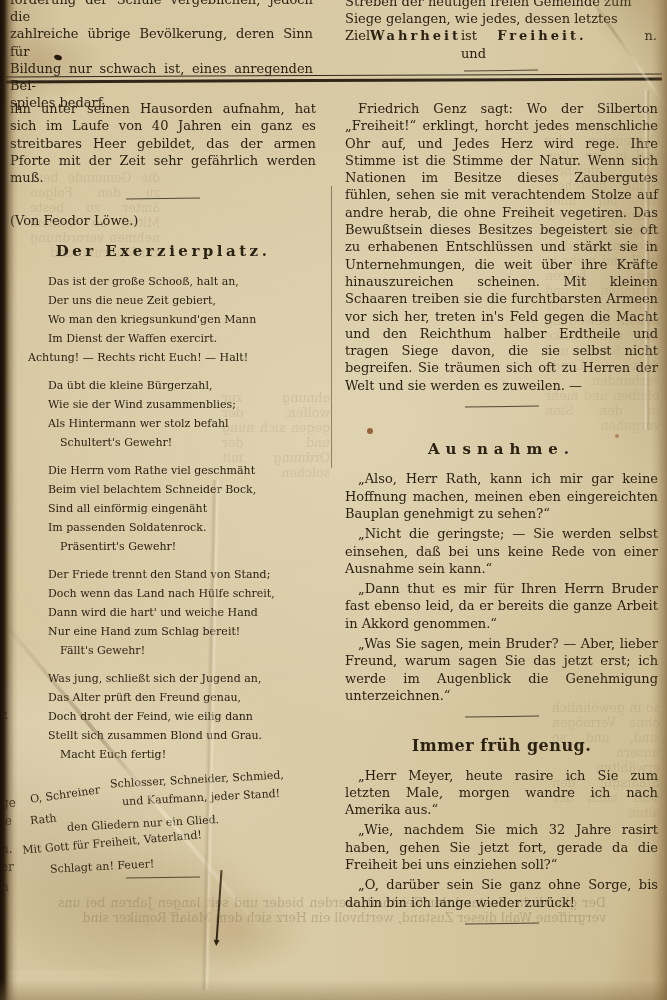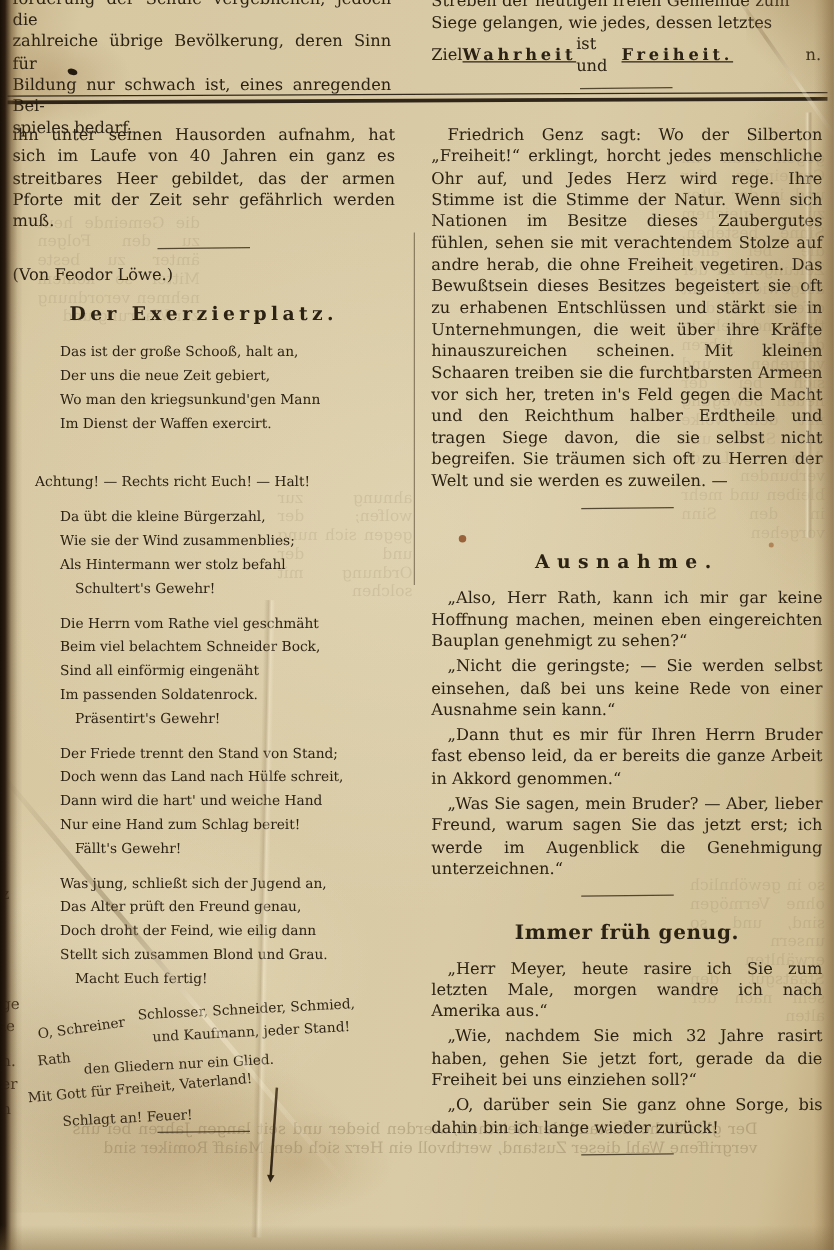--- a/index.html
+++ b/index.html
@@ -55,38 +55,38 @@
   .mfrag{position:absolute;left:1px;font-size:12px;color:#3a2c1a;}
   .m0{top:690px}.m1{top:708px}.m2{top:796px}.m3{top:814px}.m4{top:842px}.m5{top:860px}.m6{top:880px}
   
   .head-rule{position:absolute;left:6px;top:75px;width:656px;height:3px;
     border-top:1.5px solid rgba(33,24,13,.9);border-bottom:3px solid rgba(33,24,13,.92);transform:rotate(-0.25deg);}
   .col-rule{position:absolute;left:331px;top:186px;width:1px;height:282px;background:rgba(60,45,25,.5);}
   .sep{width:74px;margin:12px auto 10px auto;border-top:1.4px solid rgba(45,34,18,.78);transform:rotate(-0.6deg);}
   
   .top-left{position:absolute;left:10px;top:-9px;width:303px;font-size:13px;line-height:17.2px;text-align:justify;}
   .top-right{position:absolute;left:345px;top:-7px;width:312px;font-size:13px;line-height:17.2px;text-align:justify;}
-  .emph-line{display:flex;align-items:center;text-align:left;}
-  .sperr{letter-spacing:3px;font-weight:bold;text-decoration:underline;}
+  .emph-line{display:flex;align-items:flex-start;text-align:left;}
+  .sperr{letter-spacing:3px;font-weight:bold;}
   .initial{margin-left:58px;}
   .sep-top{margin-top:8px;}
   
   .col{position:absolute;top:100px;font-size:13px;line-height:17.3px;}
   .col-left{left:10px;width:306px;}
   .col-right{left:345px;width:313px;}
   .para{margin:0 0 4px 0;text-align:justify;}
   .indent{text-indent:13px;}
   .poem-title{margin:16px 0 0 0;text-align:center;font-size:17px;font-weight:bold;letter-spacing:.5px;}
   .byline{margin-top:13px;text-align:left;font-size:13px;}
   .poem-subtitle{margin:13px 0 0 0;text-align:center;font-size:15px;font-weight:bold;letter-spacing:3.5px;}
   .poem{margin-top:12px;font-size:11px;}
   .stanza{margin-bottom:9px;}
   .stanza .pl{padding-left:38px;line-height:19px;white-space:nowrap;}
   .stanza .pl:last-child{padding-left:50px;}
-  .stanza.first .pl:last-child{padding-left:18px;margin-top:28px;}
+  .stanza.first .pl:last-child{padding-left:18px;}
   .stanza.distorted{position:relative;height:90px;margin-top:4px;margin-bottom:0;}
   .stanza.distorted .pl{position:absolute;padding:0;}
   .df0{left:100px;top:-3px;transform:rotate(-3deg);}
   .df1{left:20px;top:12px;transform:rotate(-8deg);}
   .df2{left:112px;top:15px;transform:rotate(-3deg);}
   .df3{left:20px;top:37px;transform:rotate(-6deg);}
   .df4{left:57px;top:41px;transform:rotate(-3deg);}
   .df5{left:12px;top:60px;transform:rotate(-5deg);}
   .df6{left:40px;top:84px;transform:rotate(-3deg);}
   .sep-end{margin-top:14px;}

